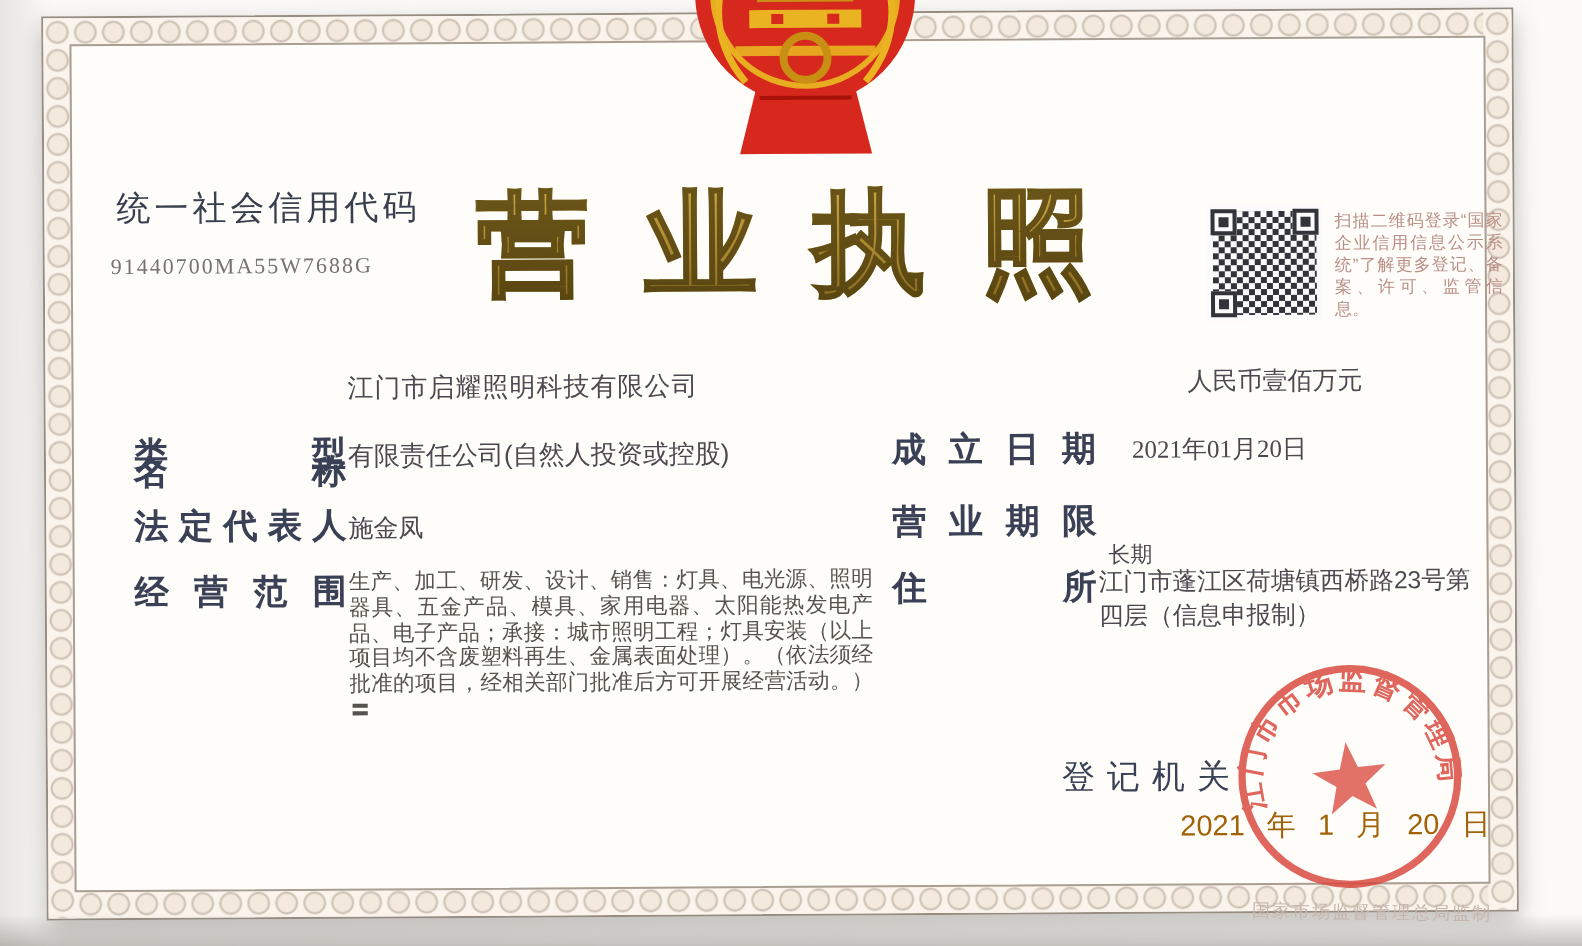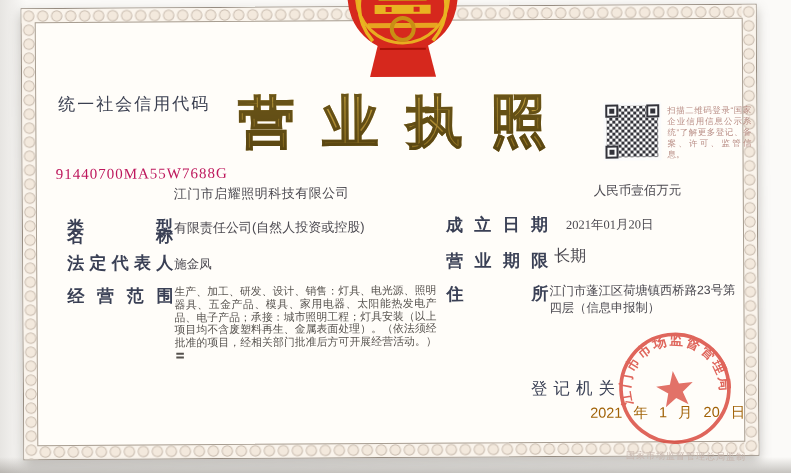--- a/index.html
+++ b/index.html
@@ -43,21 +43,21 @@
   }
   .content{ position:absolute; inset:0; z-index:2; }
 
   .credit-label{
     position:absolute; left:36px; top:84px;
     font-size:17px; font-weight:400; letter-spacing:2px; color:#3a3f50;
   }
   .credit-code{
     position:absolute; left:33px; top:119px;
     font-family:"Liberation Serif", serif;
-    font-size:15px; letter-spacing:1px; color:#be185d;margin-top:38px;
+    font-size:11px; letter-spacing:1px; color:#737373;
   }
   .doc-title{
     position:absolute; left:216px; top:78px; width:360px;
     font-size:56px; font-weight:700; letter-spacing:28px; white-space:nowrap;
     background:linear-gradient(180deg,#d2ad44 0%, #a8862f 55%, #7c6019 100%);
     -webkit-background-clip:text; background-clip:text; color:transparent;
     -webkit-text-stroke:1.2px rgba(74,57,12,.75);
   }
   
   .qr{
@@ -83,21 +83,21 @@
   .lab-l{ left:44px; width:106px; }
   .lab-r{ left:423px; width:102px; }
   .r1{ top:172px;margin-top:44px; } .r2{ top:207px; } .r3{ top:243px;font-family:Liberation Mono, monospace; } .r4{ top:276px; }
   .v-name    { left:151px; top:177px; font-size:13px; letter-spacing:.5px; }
   .v-type    { left:151px; top:211px; font-size:13px; }
   .v-rep     { left:151px; top:248px; font-size:12.5px; }
   .v-scope   { left:151px; top:277px; width:262px; font-size:10.8px; line-height:12.8px;
                text-align:justify; color:#56524e; }
   .v-capital { left:531px; top:177px; font-size:12.5px;margin-left:40px; }
   .v-date    { left:531px; top:211px; font-size:12.5px; font-family:"Liberation Serif", serif;margin-left:12px; }
-  .v-term    { left:531px; top:240px; font-size:16px; }
+  .v-term    { left:531px; top:264px; font-size:11px; }
   .v-address { left:526px; top:277px; width:198px; font-size:12.3px; line-height:16.5px; }
 
   .reg-label{
     position:absolute; left:507px; top:372px;
     font-size:16.5px; font-weight:400; letter-spacing:6px; color:#3a4055;
   }
   .reg-date{
     position:absolute; left:566px; top:398px;
     font-size:14.5px; color:#a16207; word-spacing:7px; white-space:nowrap;
   }

